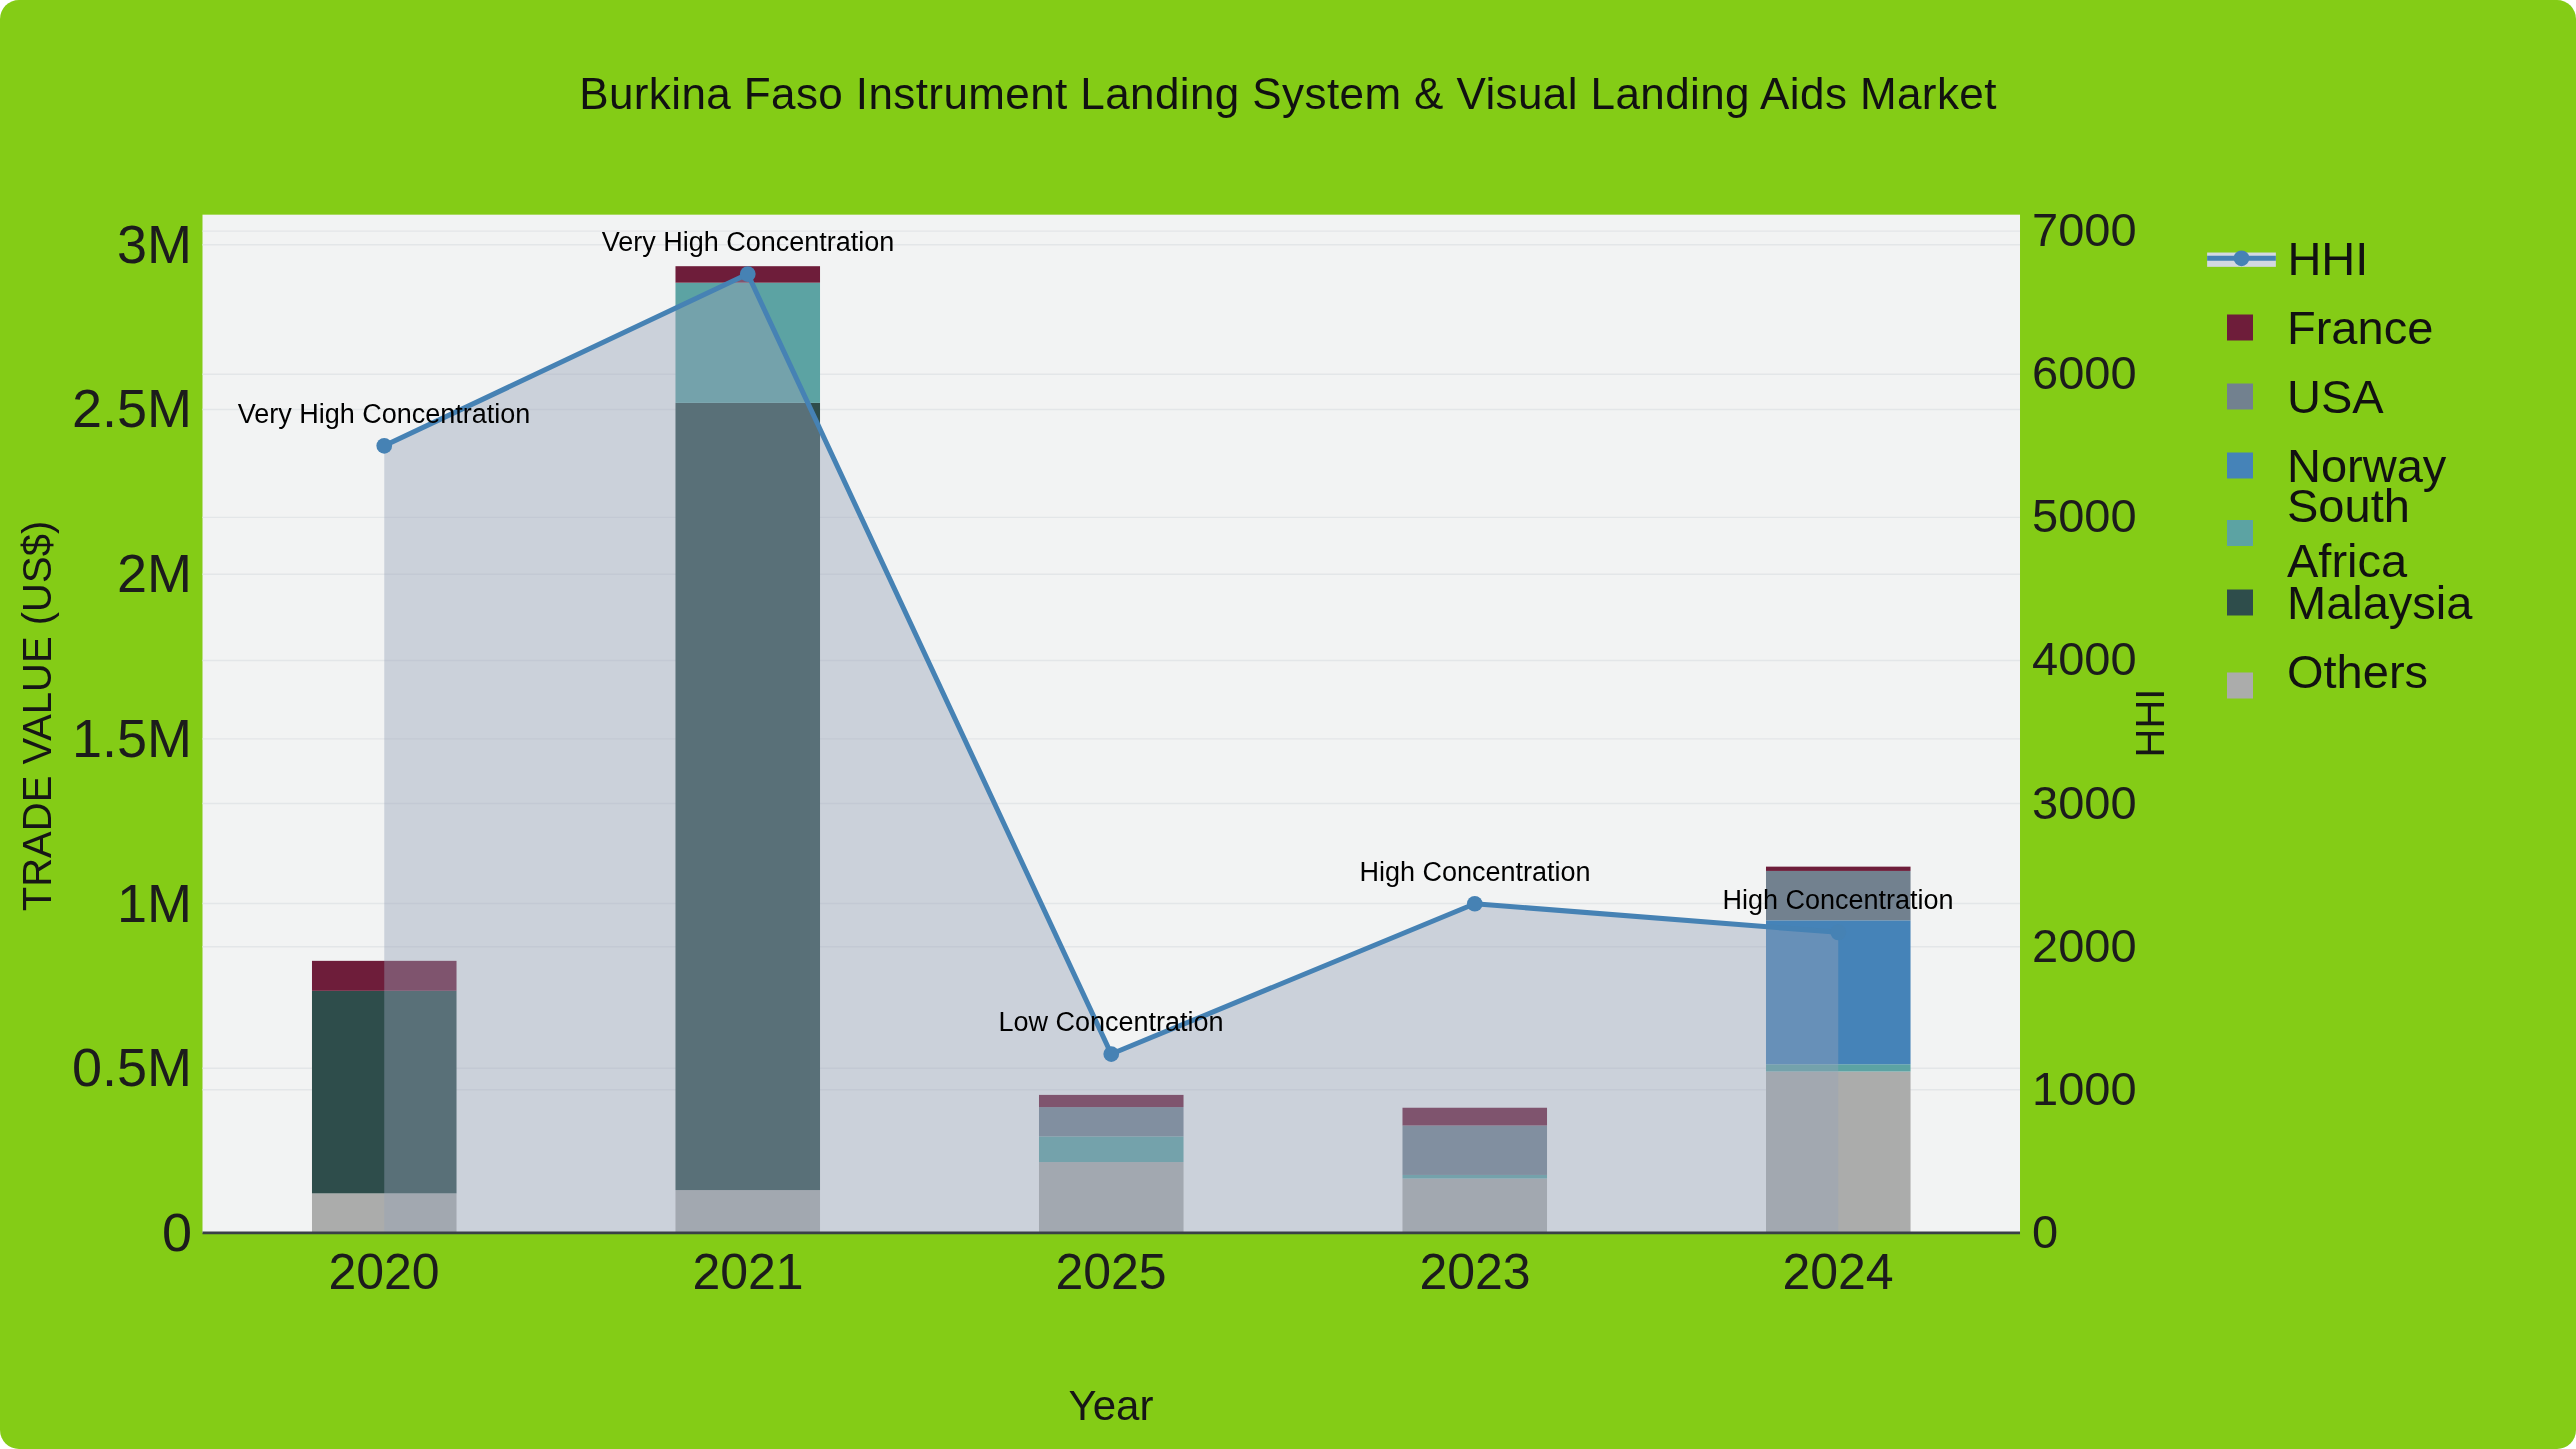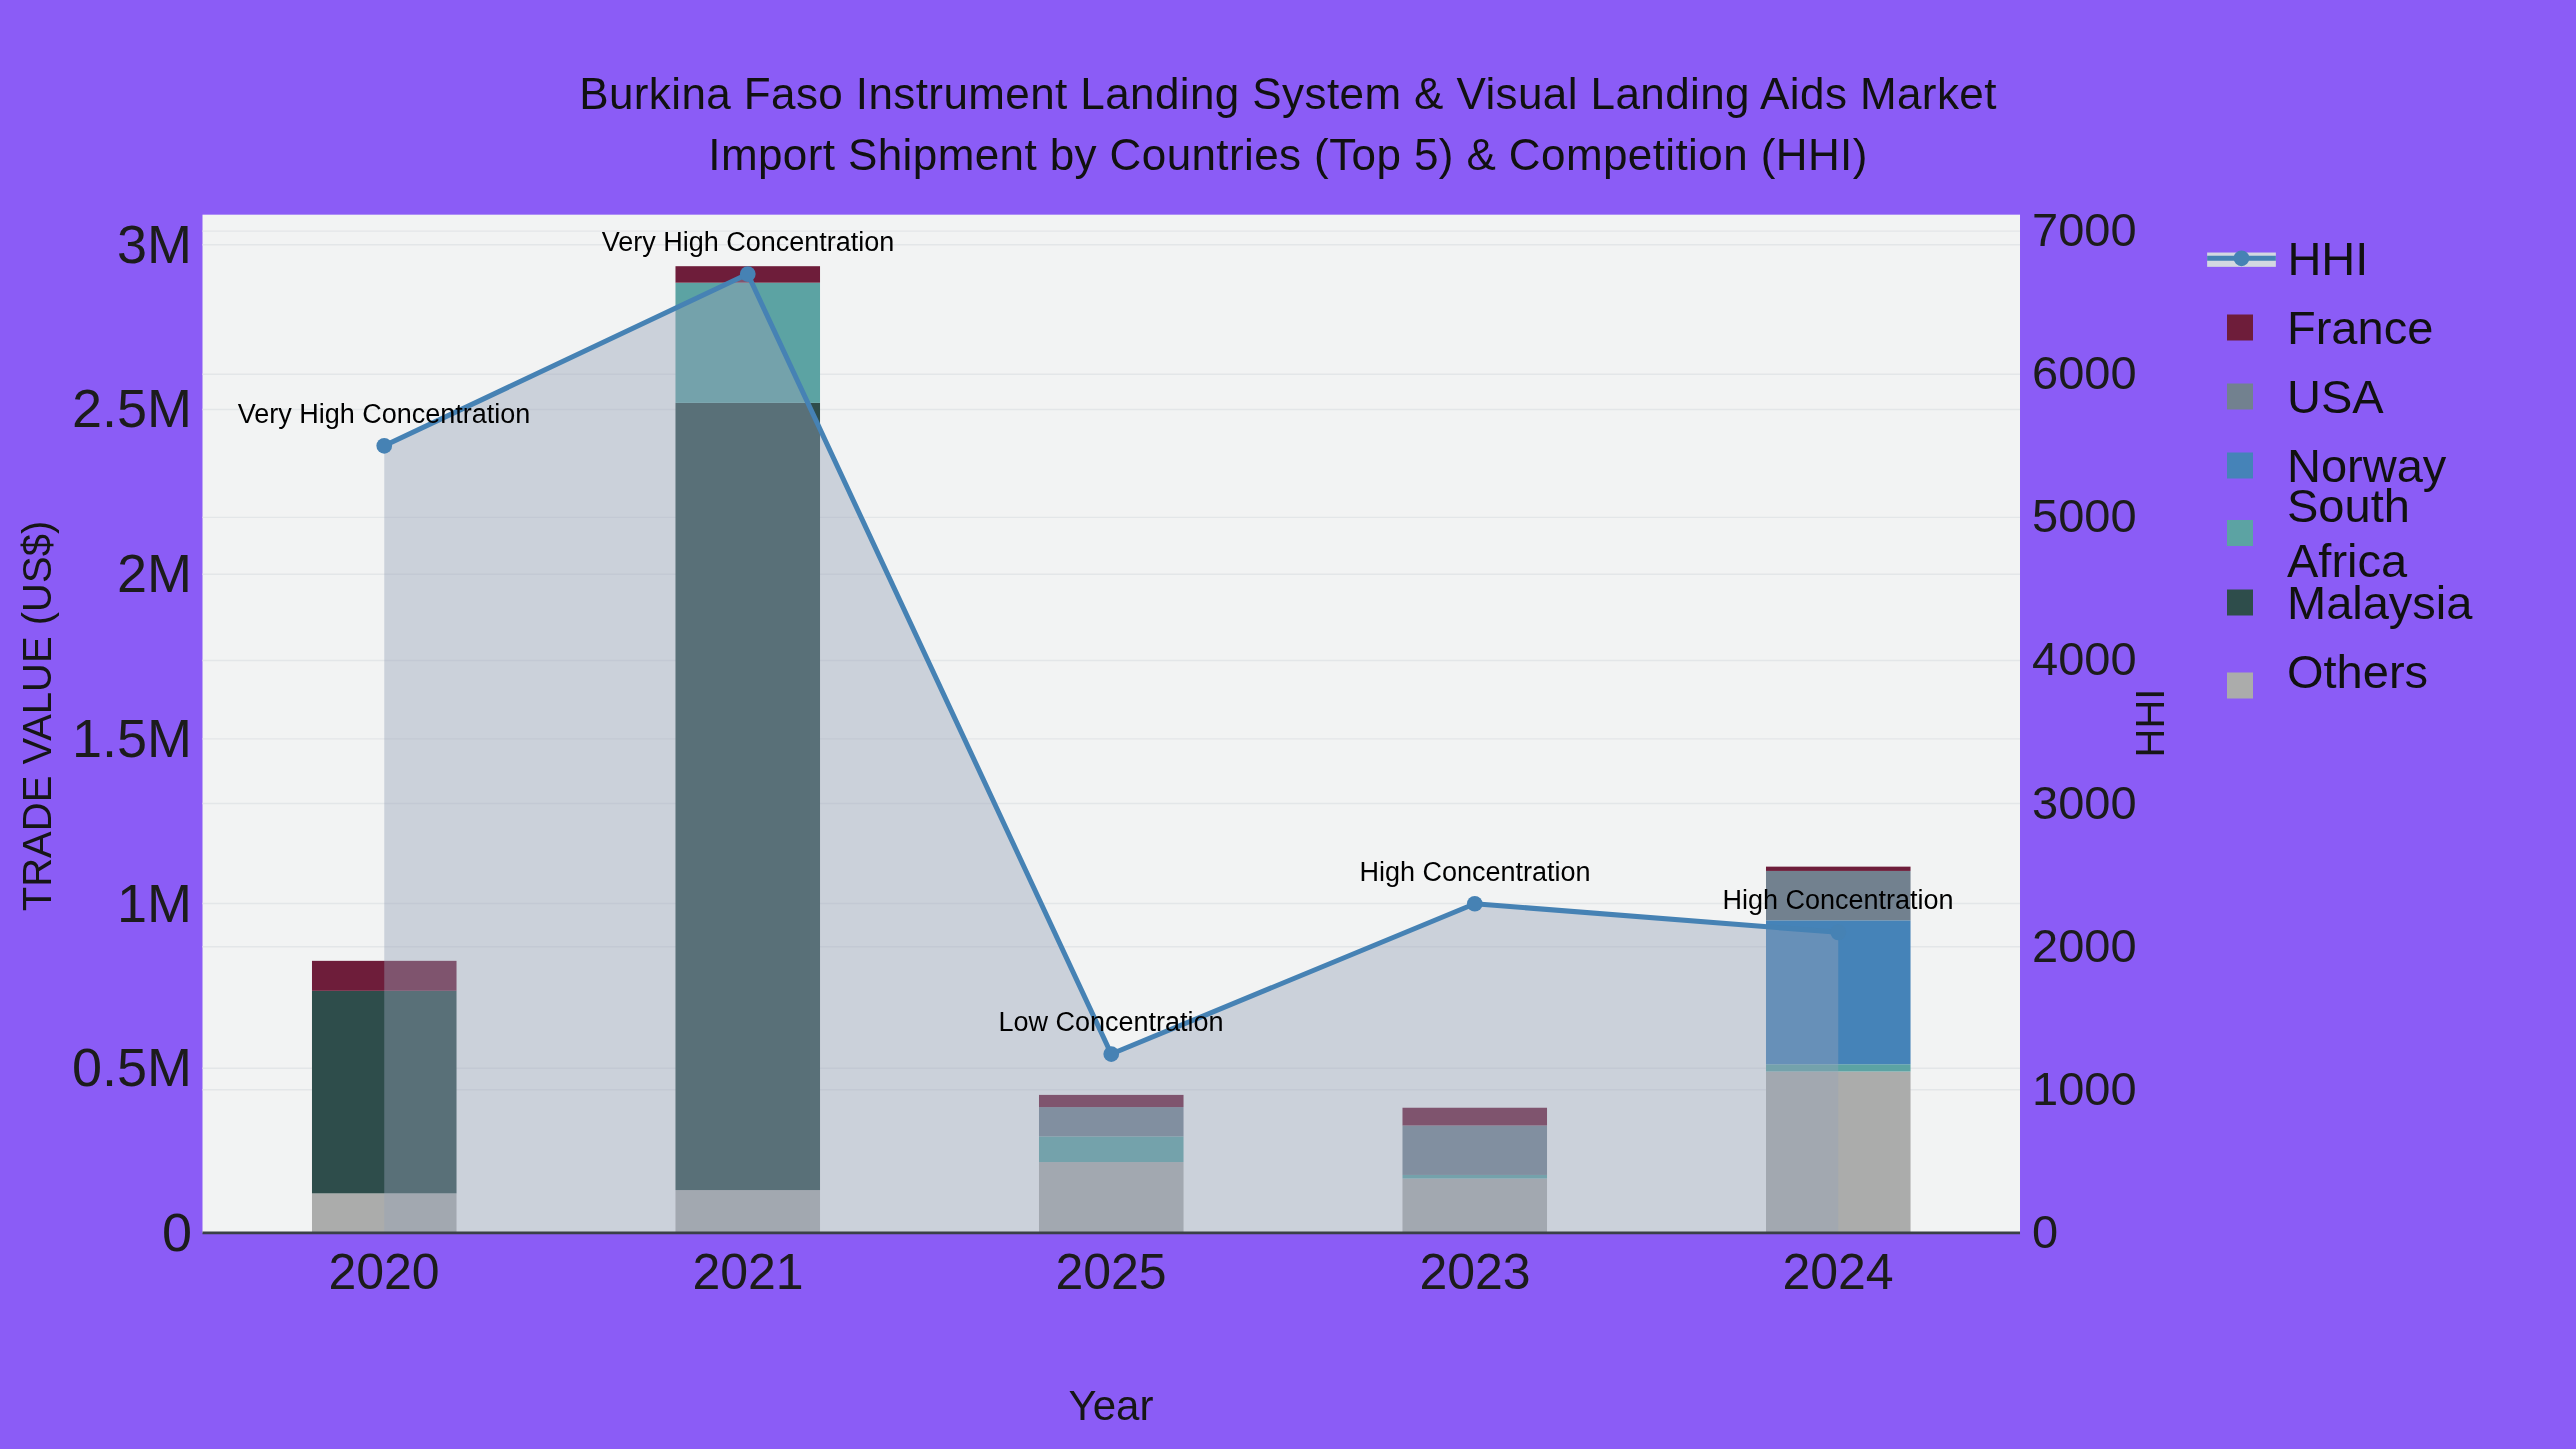--- a/index.html
+++ b/index.html
@@ -1,18 +1,18 @@
 <!DOCTYPE html>
 <html style="font-size:11.4px"><head>
 <meta charset="utf-8">
 <style>
   html,body{margin:0;padding:0;background:#ffffff;}
   .page{
     position:relative; width:2576px; height:1449px; overflow:hidden;
-    background:#8b5cf6; font-family:"Liberation Sans", sans-serif; color:#161616;
+    background:#84cc16; font-family:"Liberation Sans", sans-serif; color:#161616;border-radius:19px;
   }
   .abs{position:absolute; white-space:nowrap;}
   .title-line{left:1288px; transform:translate(-50%,-50%); font-size:44px; color:#111; letter-spacing:0.4px;}
   #title-line-1{top:94px;}
   #title-line-2{top:155px;}
   .axis-title{font-size:40px; color:#161616;}
   #y-left-title{left:37px; top:716px; transform:translate(-50%,-50%) rotate(-90deg);}
   #y-right-title{left:2150px; top:723px; transform:translate(-50%,-50%) rotate(-90deg);}
   #x-axis-title{left:1111px; top:1406px; transform:translate(-50%,-50%); font-size:42px;}
   .ytick-left{left:0; width:192px; text-align:right; font-size:54px; transform:translateY(-52%); color:#1c1c1c;}
@@ -84,21 +84,20 @@
         <circle cx="537" cy="623" r="11" fill="#4682b4"></circle>
         <circle cx="1045" cy="383" r="11" fill="#4682b4"></circle>
         <circle cx="1553" cy="1473" r="11" fill="#4682b4"></circle>
         <circle cx="2061" cy="1263" r="11" fill="#4682b4"></circle>
         <circle cx="2569" cy="1303" r="11" fill="#4682b4"></circle>
       </g>
       <line x1="283" x2="2823" y1="1723" y2="1723" stroke="#3a4147" stroke-width="4"></line>
     </svg>
 
   <div class="abs title-line" id="title-line-1">Burkina Faso Instrument Landing System &amp; Visual Landing Aids Market</div>
-  <div class="abs title-line" id="title-line-2">Import Shipment by Countries (Top 5) &amp; Competition (HHI)</div>
 
   <div class="abs axis-title" id="y-left-title">TRADE VALUE (US$)</div>
   <div class="abs axis-title" id="y-right-title">HHI</div>
   <div class="abs axis-title" id="x-axis-title">Year</div>
 
   <div id="ticks-left">
       <div class="abs ytick-left" style="top: 1233px;">0</div>
       <div class="abs ytick-left" style="top: 1068px;">0.5M</div>
       <div class="abs ytick-left" style="top: 904px;">1M</div>
       <div class="abs ytick-left" style="top: 739px;">1.5M</div>

